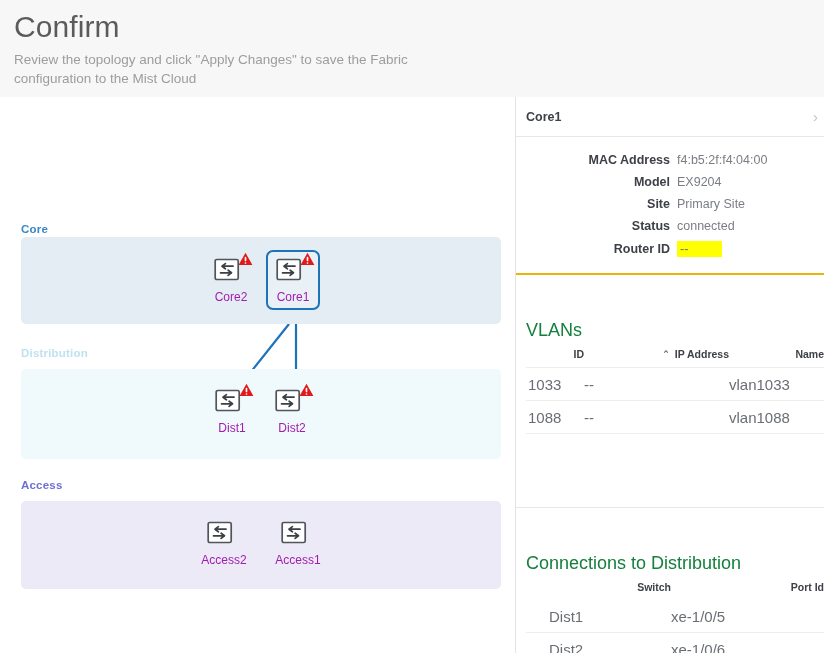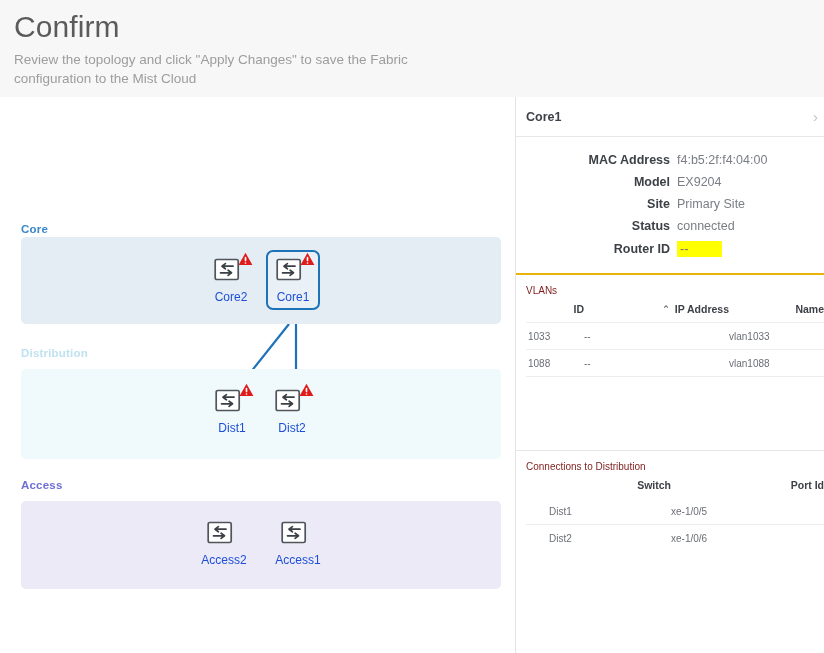--- a/index.html
+++ b/index.html
@@ -95,21 +95,21 @@
   .warn {
     position: absolute;
     right: -5px;
     top: -5px;
     width: 15px;
     height: 14px;
   }
   .node-label {
     margin-top: 3px;
     font-size: 12px;
-    color: #1d4ed8;
+    color: #a21caf;
     line-height: 14px;
     white-space: nowrap;
   }
   .node.selected-frame {
     border: 2px solid #1d72b8;
     border-radius: 7px;
     background: #e9f1f7;
     width: 54px;
     padding: 5px 0 4px 0;
   }
@@ -176,35 +176,36 @@
   }
   .detail-value.hl {
     background: #ffff00;
     color: #6d7075;
     padding: 1px 34px 1px 3px;
   }
 
   
   .sect { padding: 10px 0 0 10px; }
   .sect-title {
-    font-size: 10px;
-    color: #7f1d1d;
+    font-size: 18px;
+    color: #15803d;
     margin-bottom: 7px;
+    margin-top: 35px;
   }
   table { width: 100%; border-collapse: collapse; }
   th {
     font-size: 10.5px;
     font-weight: 700;
     color: #3d4147;
     text-align: right;
     padding: 0 0 7px 0;
     white-space: nowrap;
   }
   td {
-    font-size: 10px;
+    font-size: 15px;
     color: #6a6e74;
     padding: 8px 0 7px 0;
     border-top: 1px solid #ededed;
     white-space: nowrap;
   }
   .vlan-table th.c-id   { width: 58px; padding-left: 2px; }
   .vlan-table th.c-ip   { width: 145px; }
   .vlan-table td.c-id   { padding-left: 2px; }
   .vlan-tbl-wrap { border-bottom: 1px solid #ededed; }
   .sort-caret {

